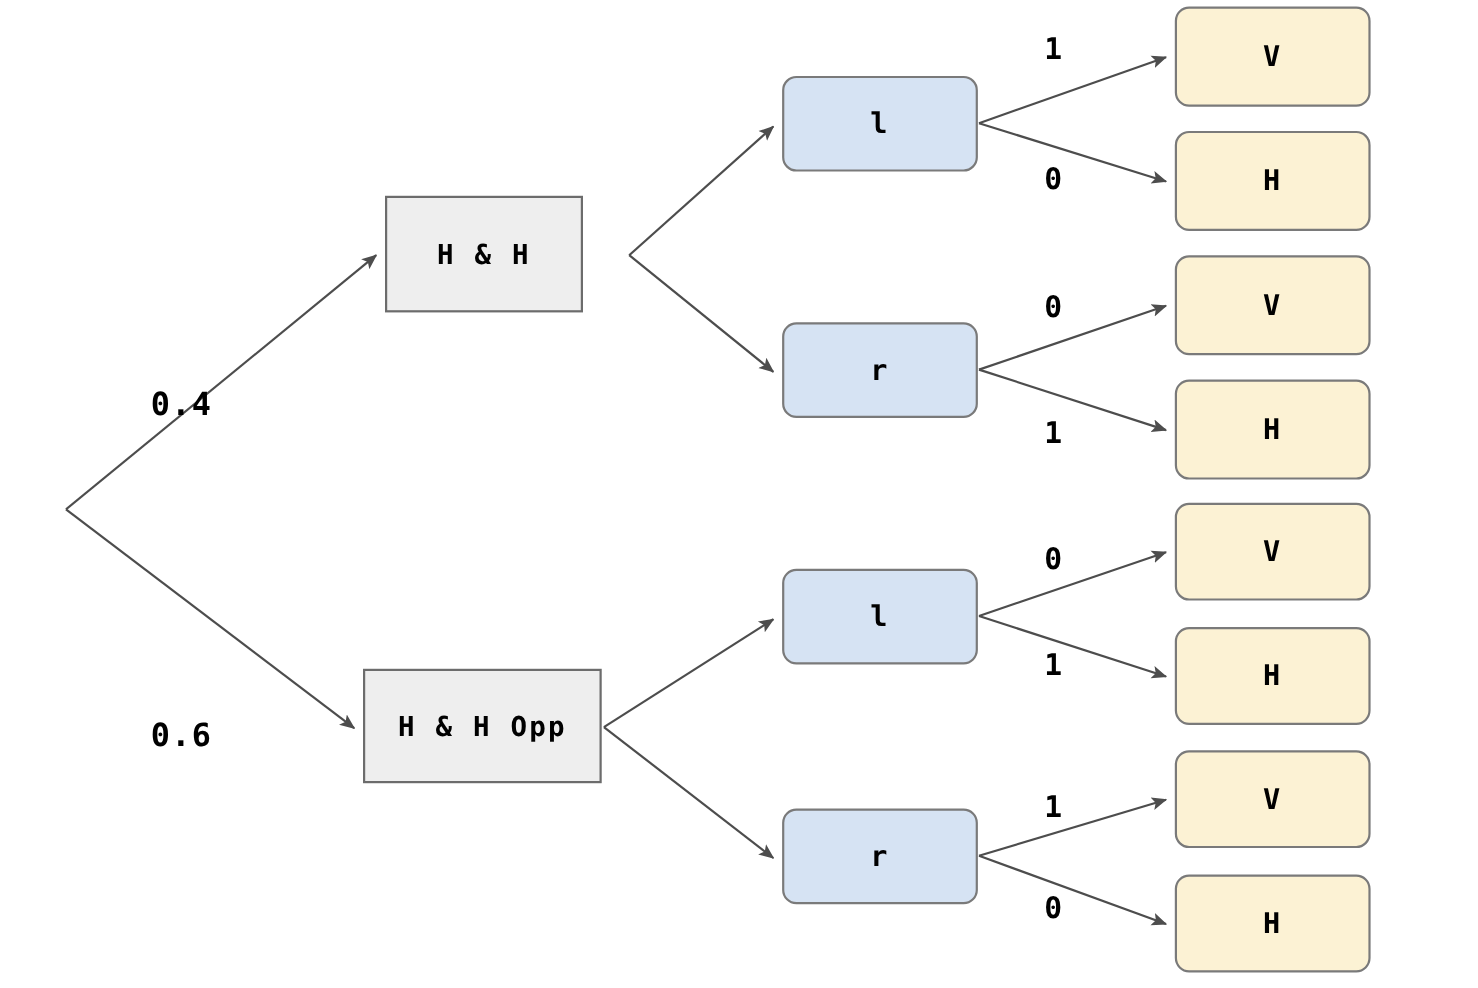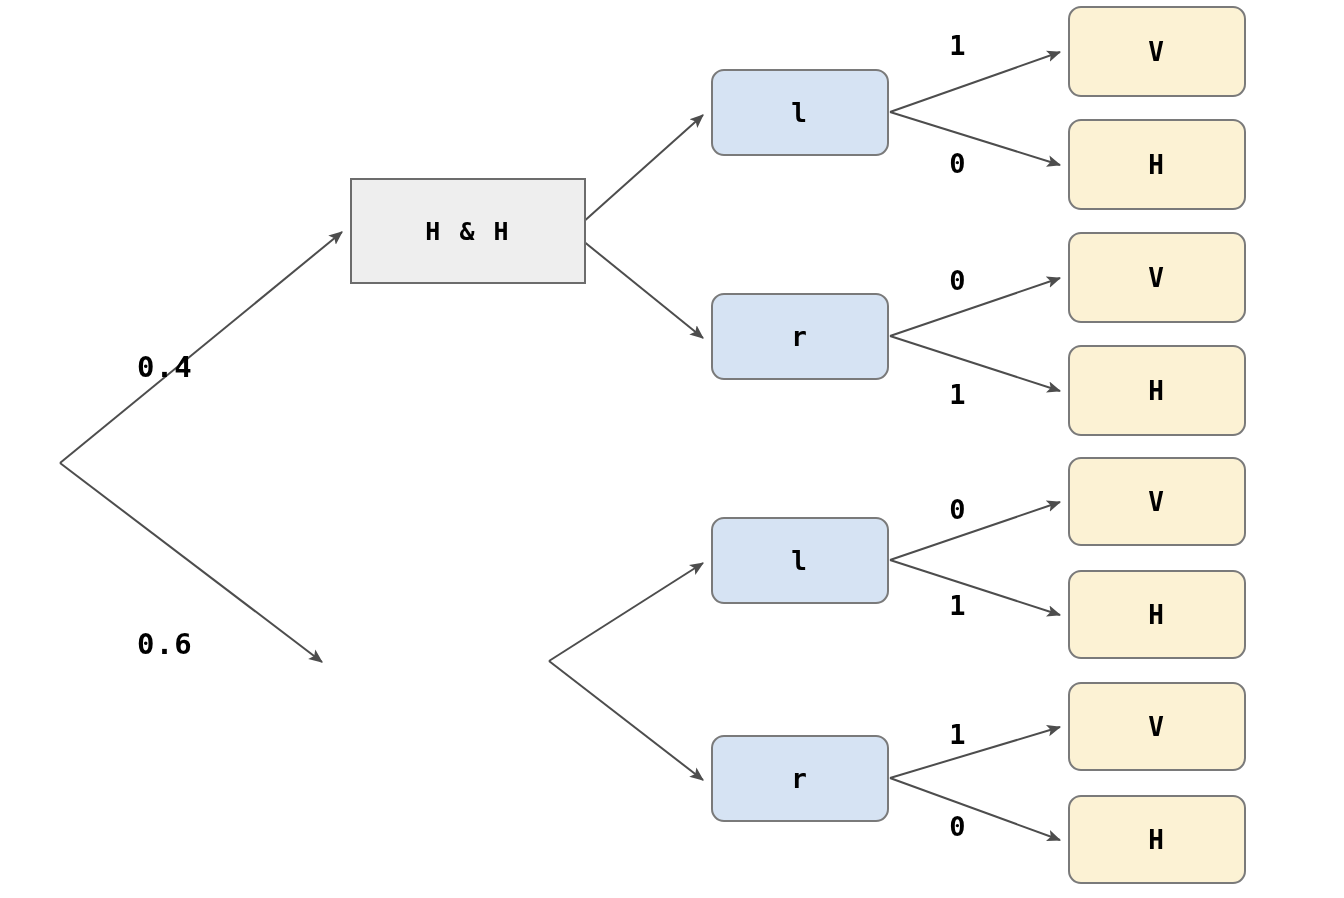--- a/index.html
+++ b/index.html
@@ -106,23 +106,24 @@
         <path d="M 549 661 L 703 563" marker-end="url(#arrow)"></path>
         <path d="M 549 661 L 703 780" marker-end="url(#arrow)"></path>
         <path d="M 890 560 L 1060 502" marker-end="url(#arrow)"></path>
         <path d="M 890 560 L 1060 615" marker-end="url(#arrow)"></path>
         <path d="M 890 778 L 1060 727" marker-end="url(#arrow)"></path>
         <path d="M 890 778 L 1060 840" marker-end="url(#arrow)"></path>
       </g>
   </svg>
 
   <div class="weight-label" style="left: 165px; top: 335px;">0.4</div>
-  <div class="weight-label" style="left: 165px; top: 612px;">0.6</div>
+  <div class="weight-label" style="left: 165px; top: 636px;">0.6</div>
 
-  <div class="node node-process" style="left: 350px; top: 178px; width: 236px; height: 106px;">H &amp; H</div>
+  <div class="node node-process" style="left: 350px; top: 178px; width: 180px; height: 106px;">H &amp; H</div>
+  <div class="node node-process" style="left: 330px; top: 608px; width: 217px; height: 104px;">H &amp; H Opp</div>
 
   <div class="node node-branch" style="left: 711px; top: 69px; width: 178px; height: 87px;">l</div>
   <div class="node node-branch" style="left: 711px; top: 293px; width: 178px; height: 87px;">r</div>
   <div class="node node-branch" style="left: 711px; top: 517px; width: 178px; height: 87px;">l</div>
   <div class="node node-branch" style="left: 711px; top: 735px; width: 178px; height: 87px;">r</div>
 
   <div class="node node-leaf" style="left: 1068px; top: 6px; width: 178px; height: 91px;">V</div>
   <div class="node node-leaf" style="left: 1068px; top: 119px; width: 178px; height: 91px;">H</div>
   <div class="node node-leaf" style="left: 1068px; top: 232px; width: 178px; height: 91px;">V</div>
   <div class="node node-leaf" style="left: 1068px; top: 345px; width: 178px; height: 91px;">H</div>

